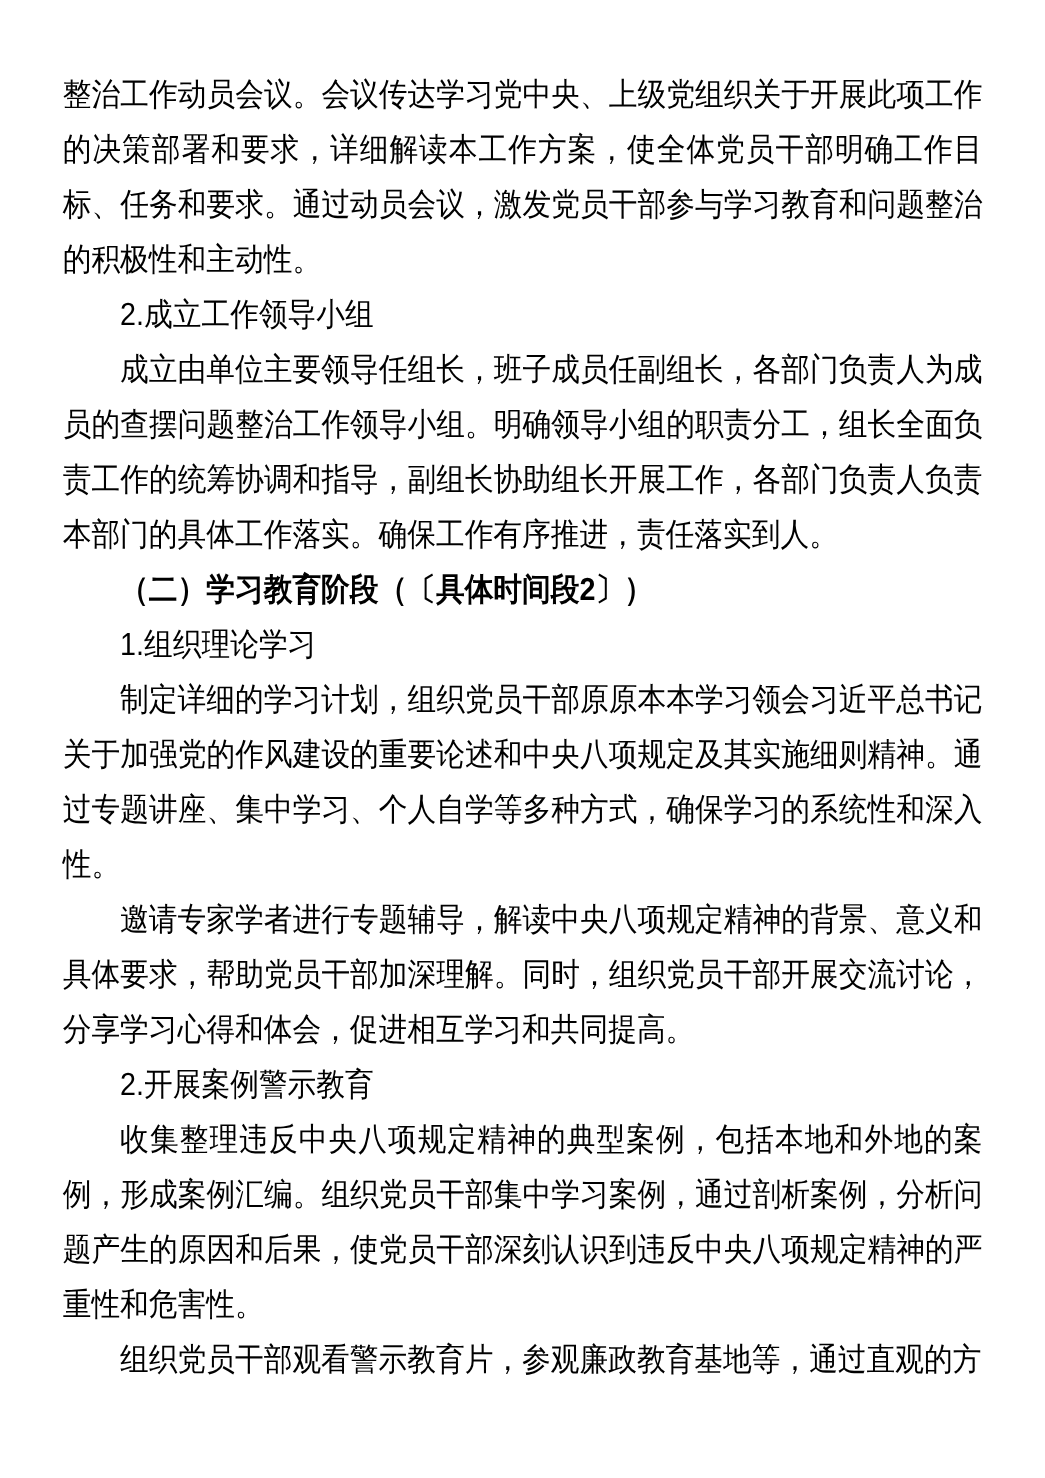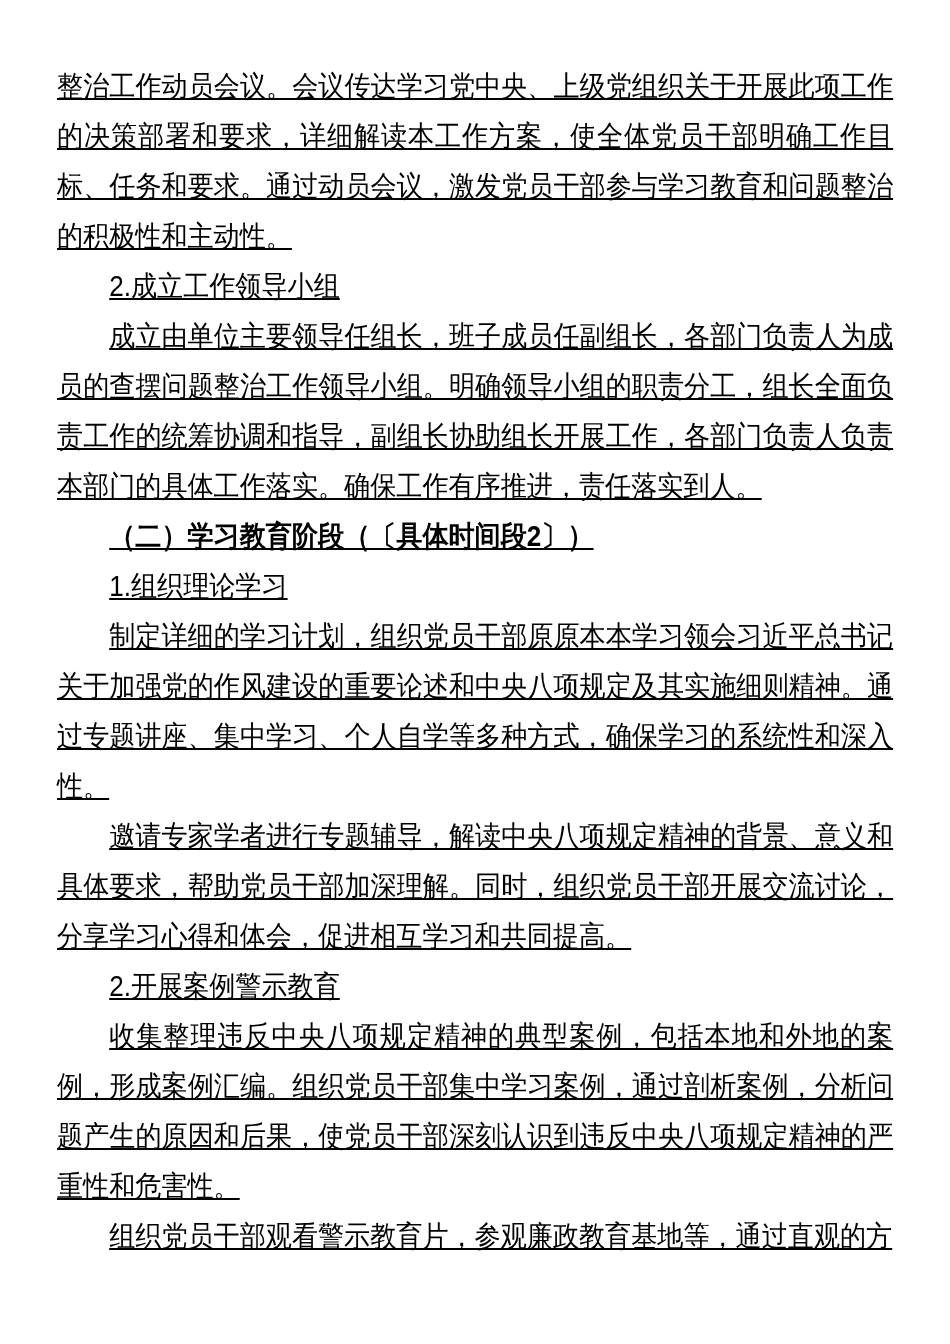--- a/index.html
+++ b/index.html
@@ -8,21 +8,20 @@
     padding: 0;
     background: #ffffff;
   }
   .page {
     position: relative;
     width: 950px;
     height: 1344px;
     background: #ffffff;
     overflow: hidden;
     padding: 61px 57px 0 57px;
-    text-decoration: underline;
   }
   .doc {
     width: 929px;                 
     transform: scaleX(0.9);      
     transform-origin: 0 0;
     font-family: "Liberation Sans", sans-serif;
     font-size: 29px;
     line-height: 50px;
     color: #000000;
     text-align: justify;

